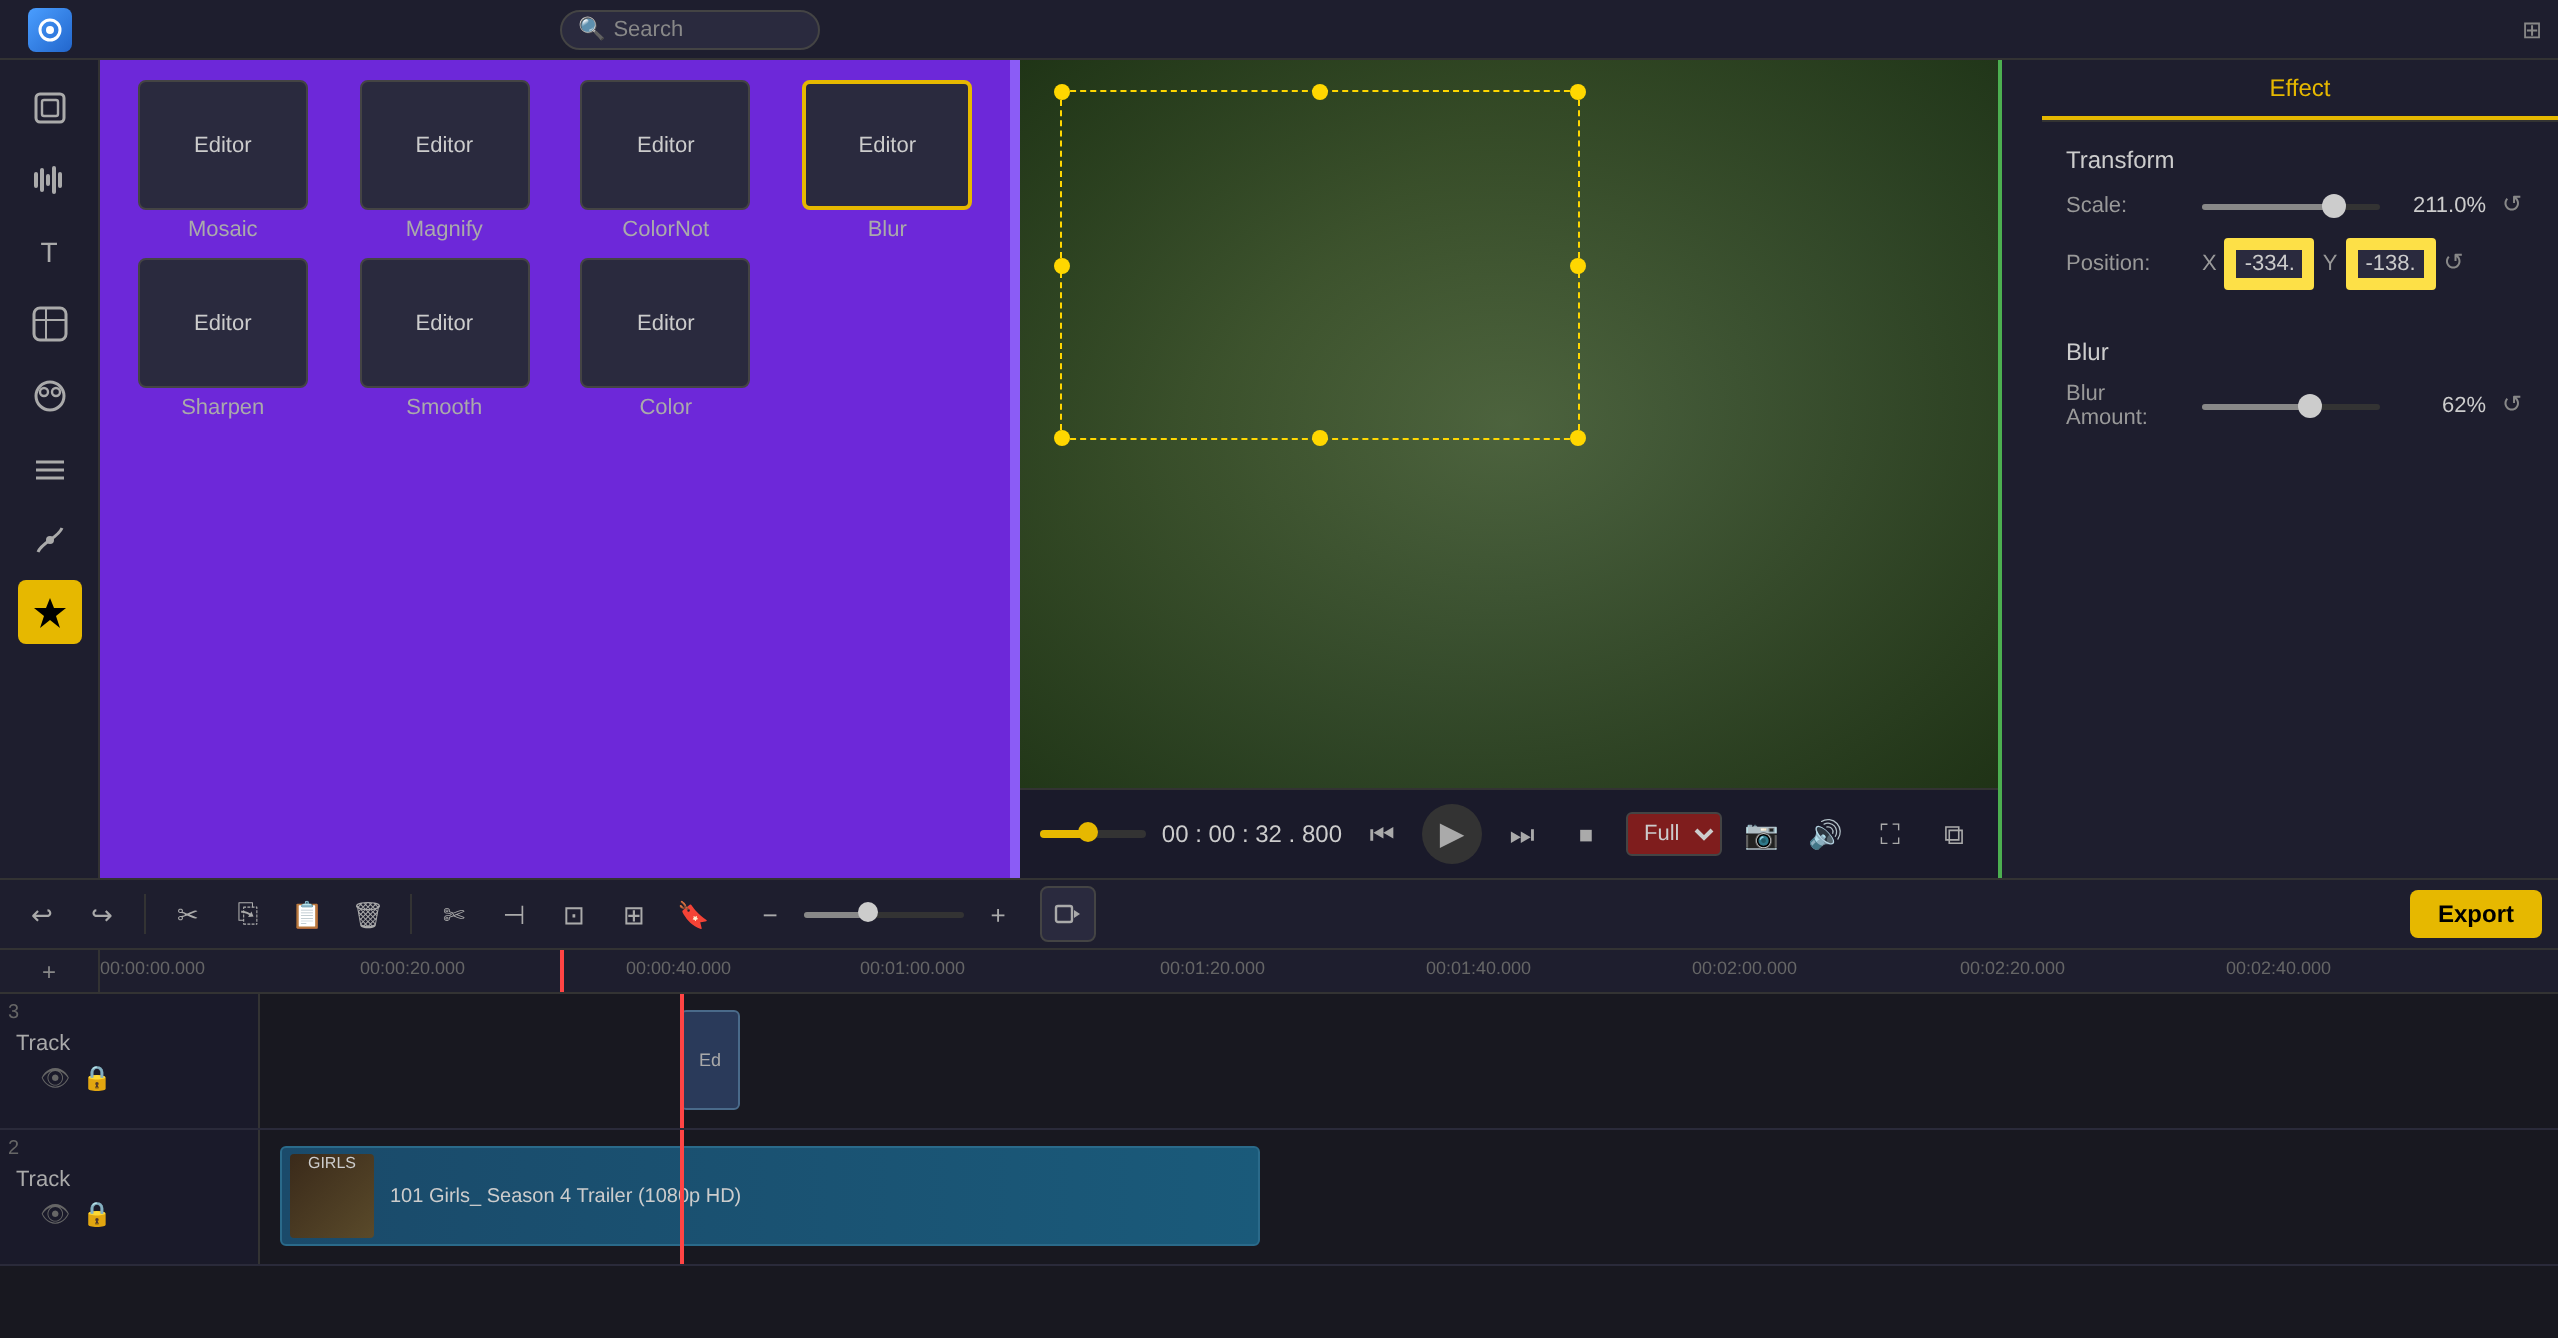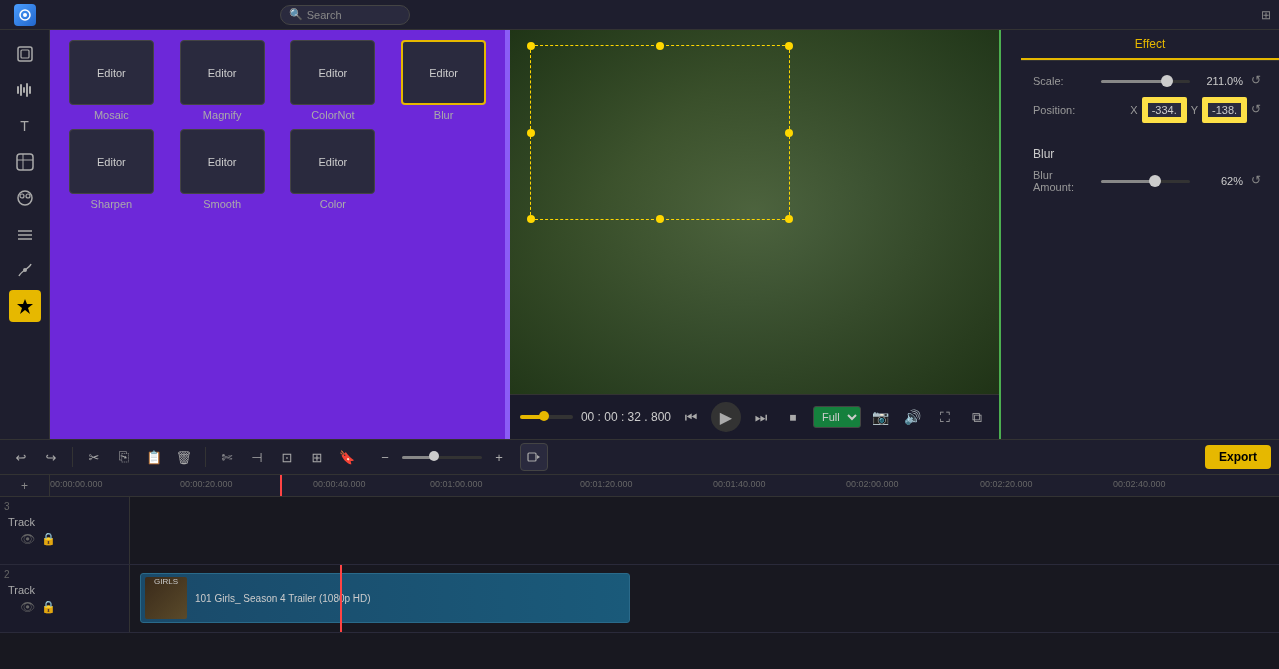--- a/index.html
+++ b/index.html
@@ -200,21 +200,21 @@
       display: flex; align-items: center; justify-content: center;
       font-size: 14px;
     }
     .ctrl-btn.play {
       width: 30px; height: 30px;
       background: #333;
       border-radius: 50%;
       font-size: 16px;
     }
     .quality-select {
-      background: #15803d;
+      background: #7f1d1d;
       border: 1px solid #444;
       color: #ccc;
       padding: 3px 4px;
       border-radius: 3px;
       font-size: 11px;
     }
 
     
     .right-panel {
       width: 280px;
@@ -251,21 +251,20 @@
     .section-title {
       font-size: 12px;
       color: #ccc;
       margin-bottom: 8px;
     }
     .prop-row {
       display: flex;
       align-items: center;
       gap: 8px;
       margin-bottom: 8px;
-      justify-content: space-between;
     }
     .prop-label {
       width: 60px;
       color: #999;
       font-size: 11px;
     }
     .slider-track {
       flex: 1;
       height: 3px;
       background: #333;
@@ -647,20 +646,21 @@
     </div>
   </div>
 
   <div class="right-panel">
     <div class="right-panel-tabs">
       <div class="rpanel-tab active">Effect</div>
     </div>
     <div class="rpanel-content">
 
       <div>
+        <div class="section-title">Transform</div>
         <div class="prop-row">
           <span class="prop-label">Scale:</span>
           <div class="slider-track">
             <div class="slider-fill" style="width: 75%;">
               <div class="slider-thumb"></div>
             </div>
           </div>
           <span class="prop-value">211.0%</span>
           <span class="reset-btn">↺</span>
         </div>
@@ -751,20 +751,24 @@
 
       <div class="track-row">
         <div class="track-label">
           <span class="track-num">3</span>
           <span class="track-name">Track</span>
           <div class="track-icons">
             <span class="track-icon">👁</span>
             <span class="track-icon">🔒</span>
           </div>
         </div>
+        <div class="track-content">
+          <div class="track-clip clip-effect">Ed</div>
+          <div class="playhead-ruler"></div>
+        </div>
       </div>
 
       <div class="track-row">
         <div class="track-label">
           <span class="track-num">2</span>
           <span class="track-name">Track</span>
           <div class="track-icons">
             <span class="track-icon">👁</span>
             <span class="track-icon">🔒</span>
           </div>

